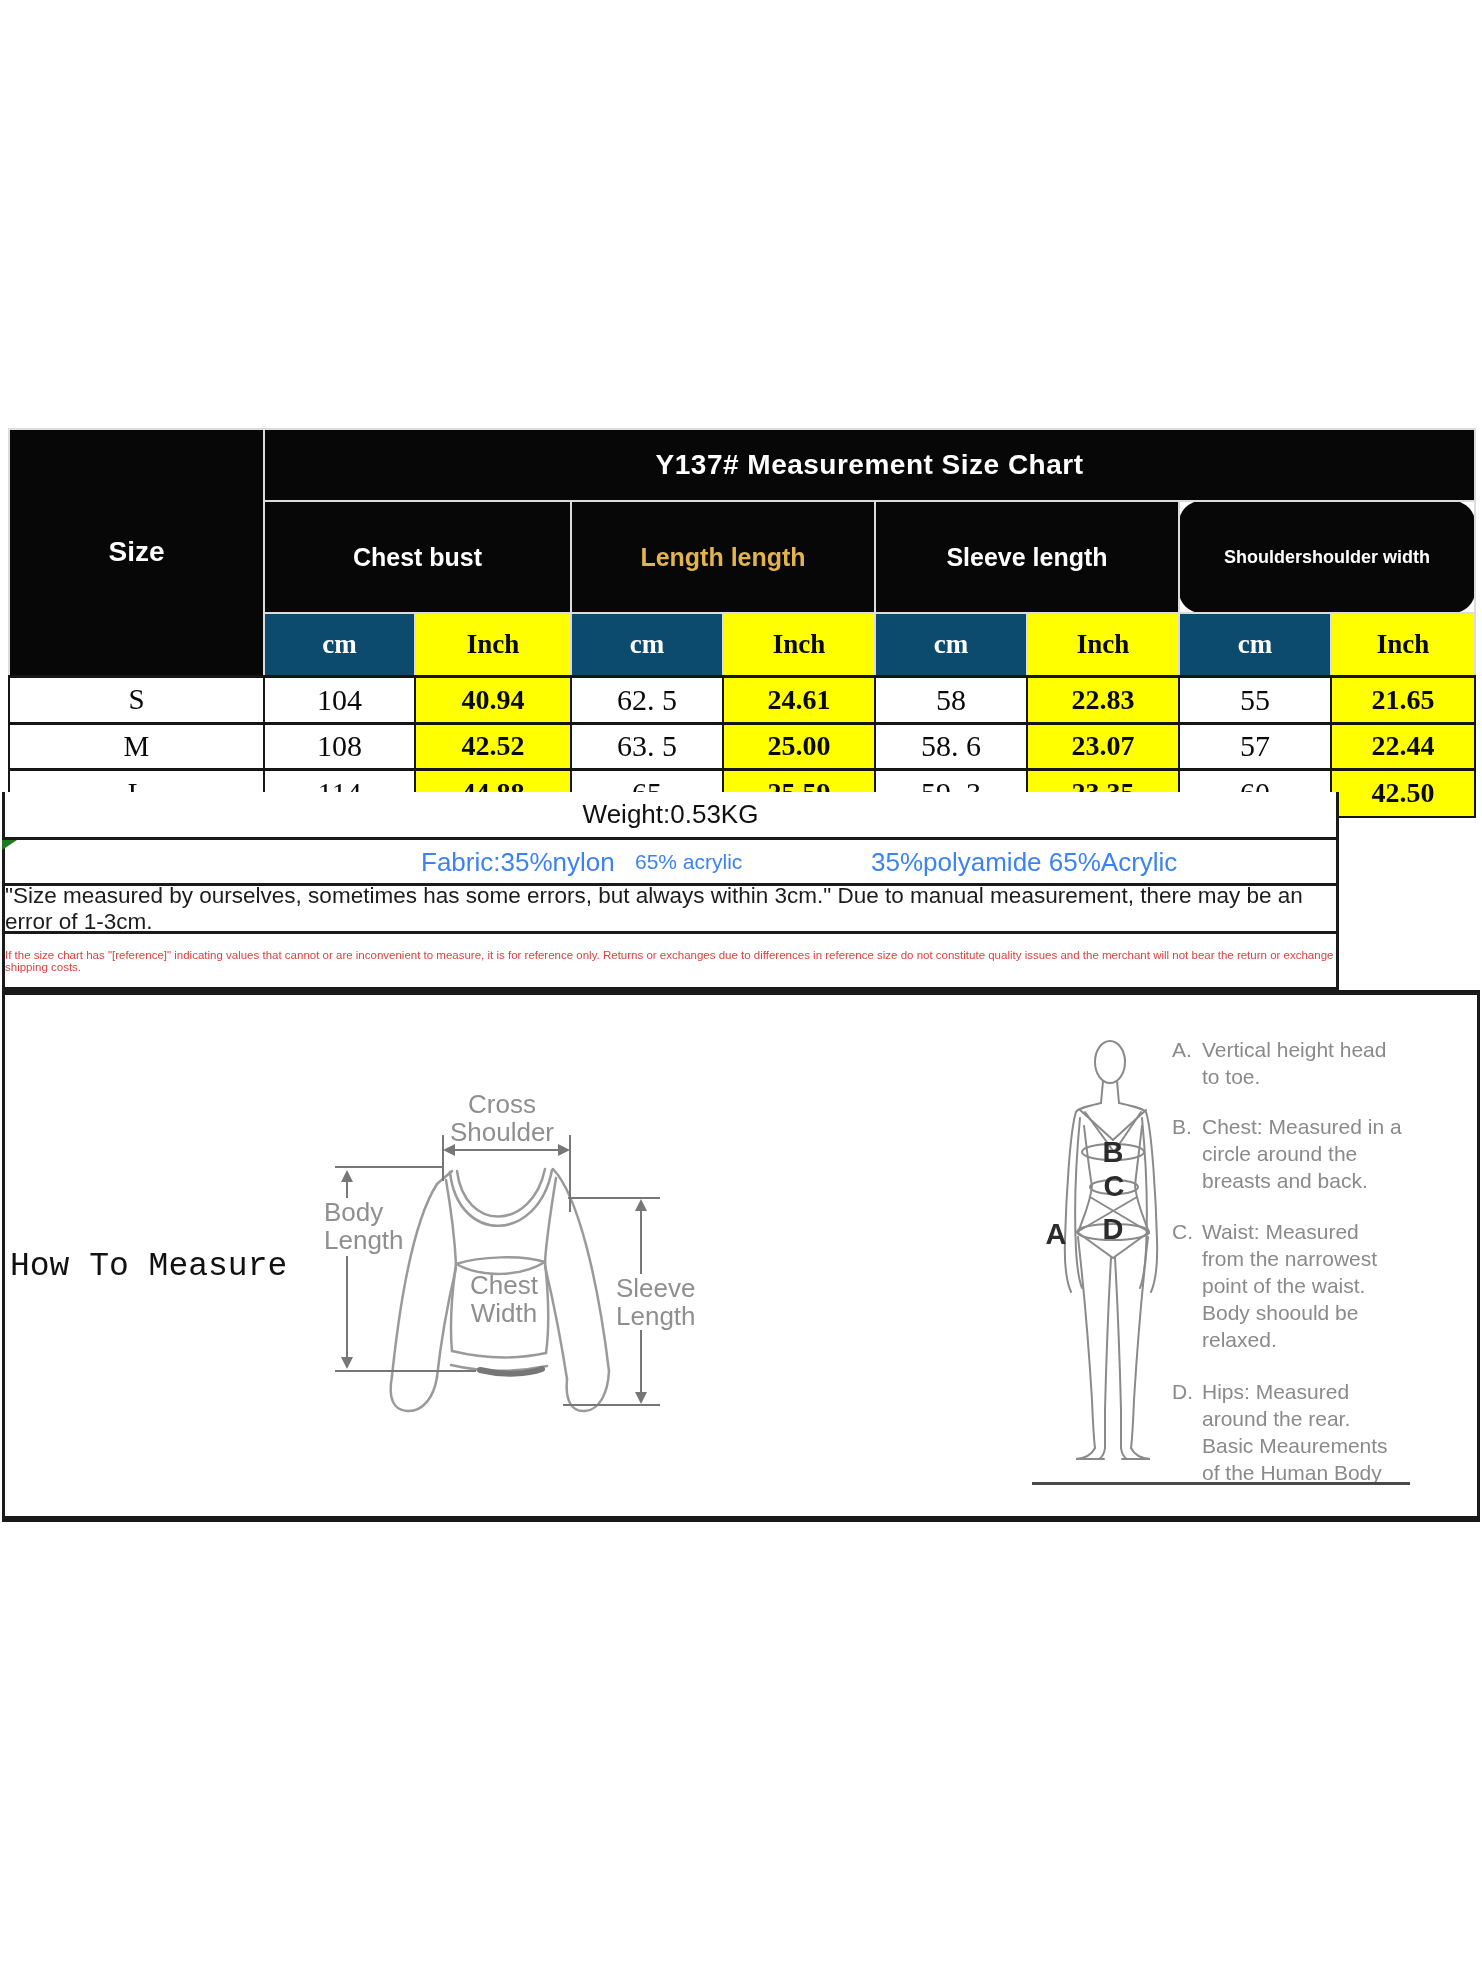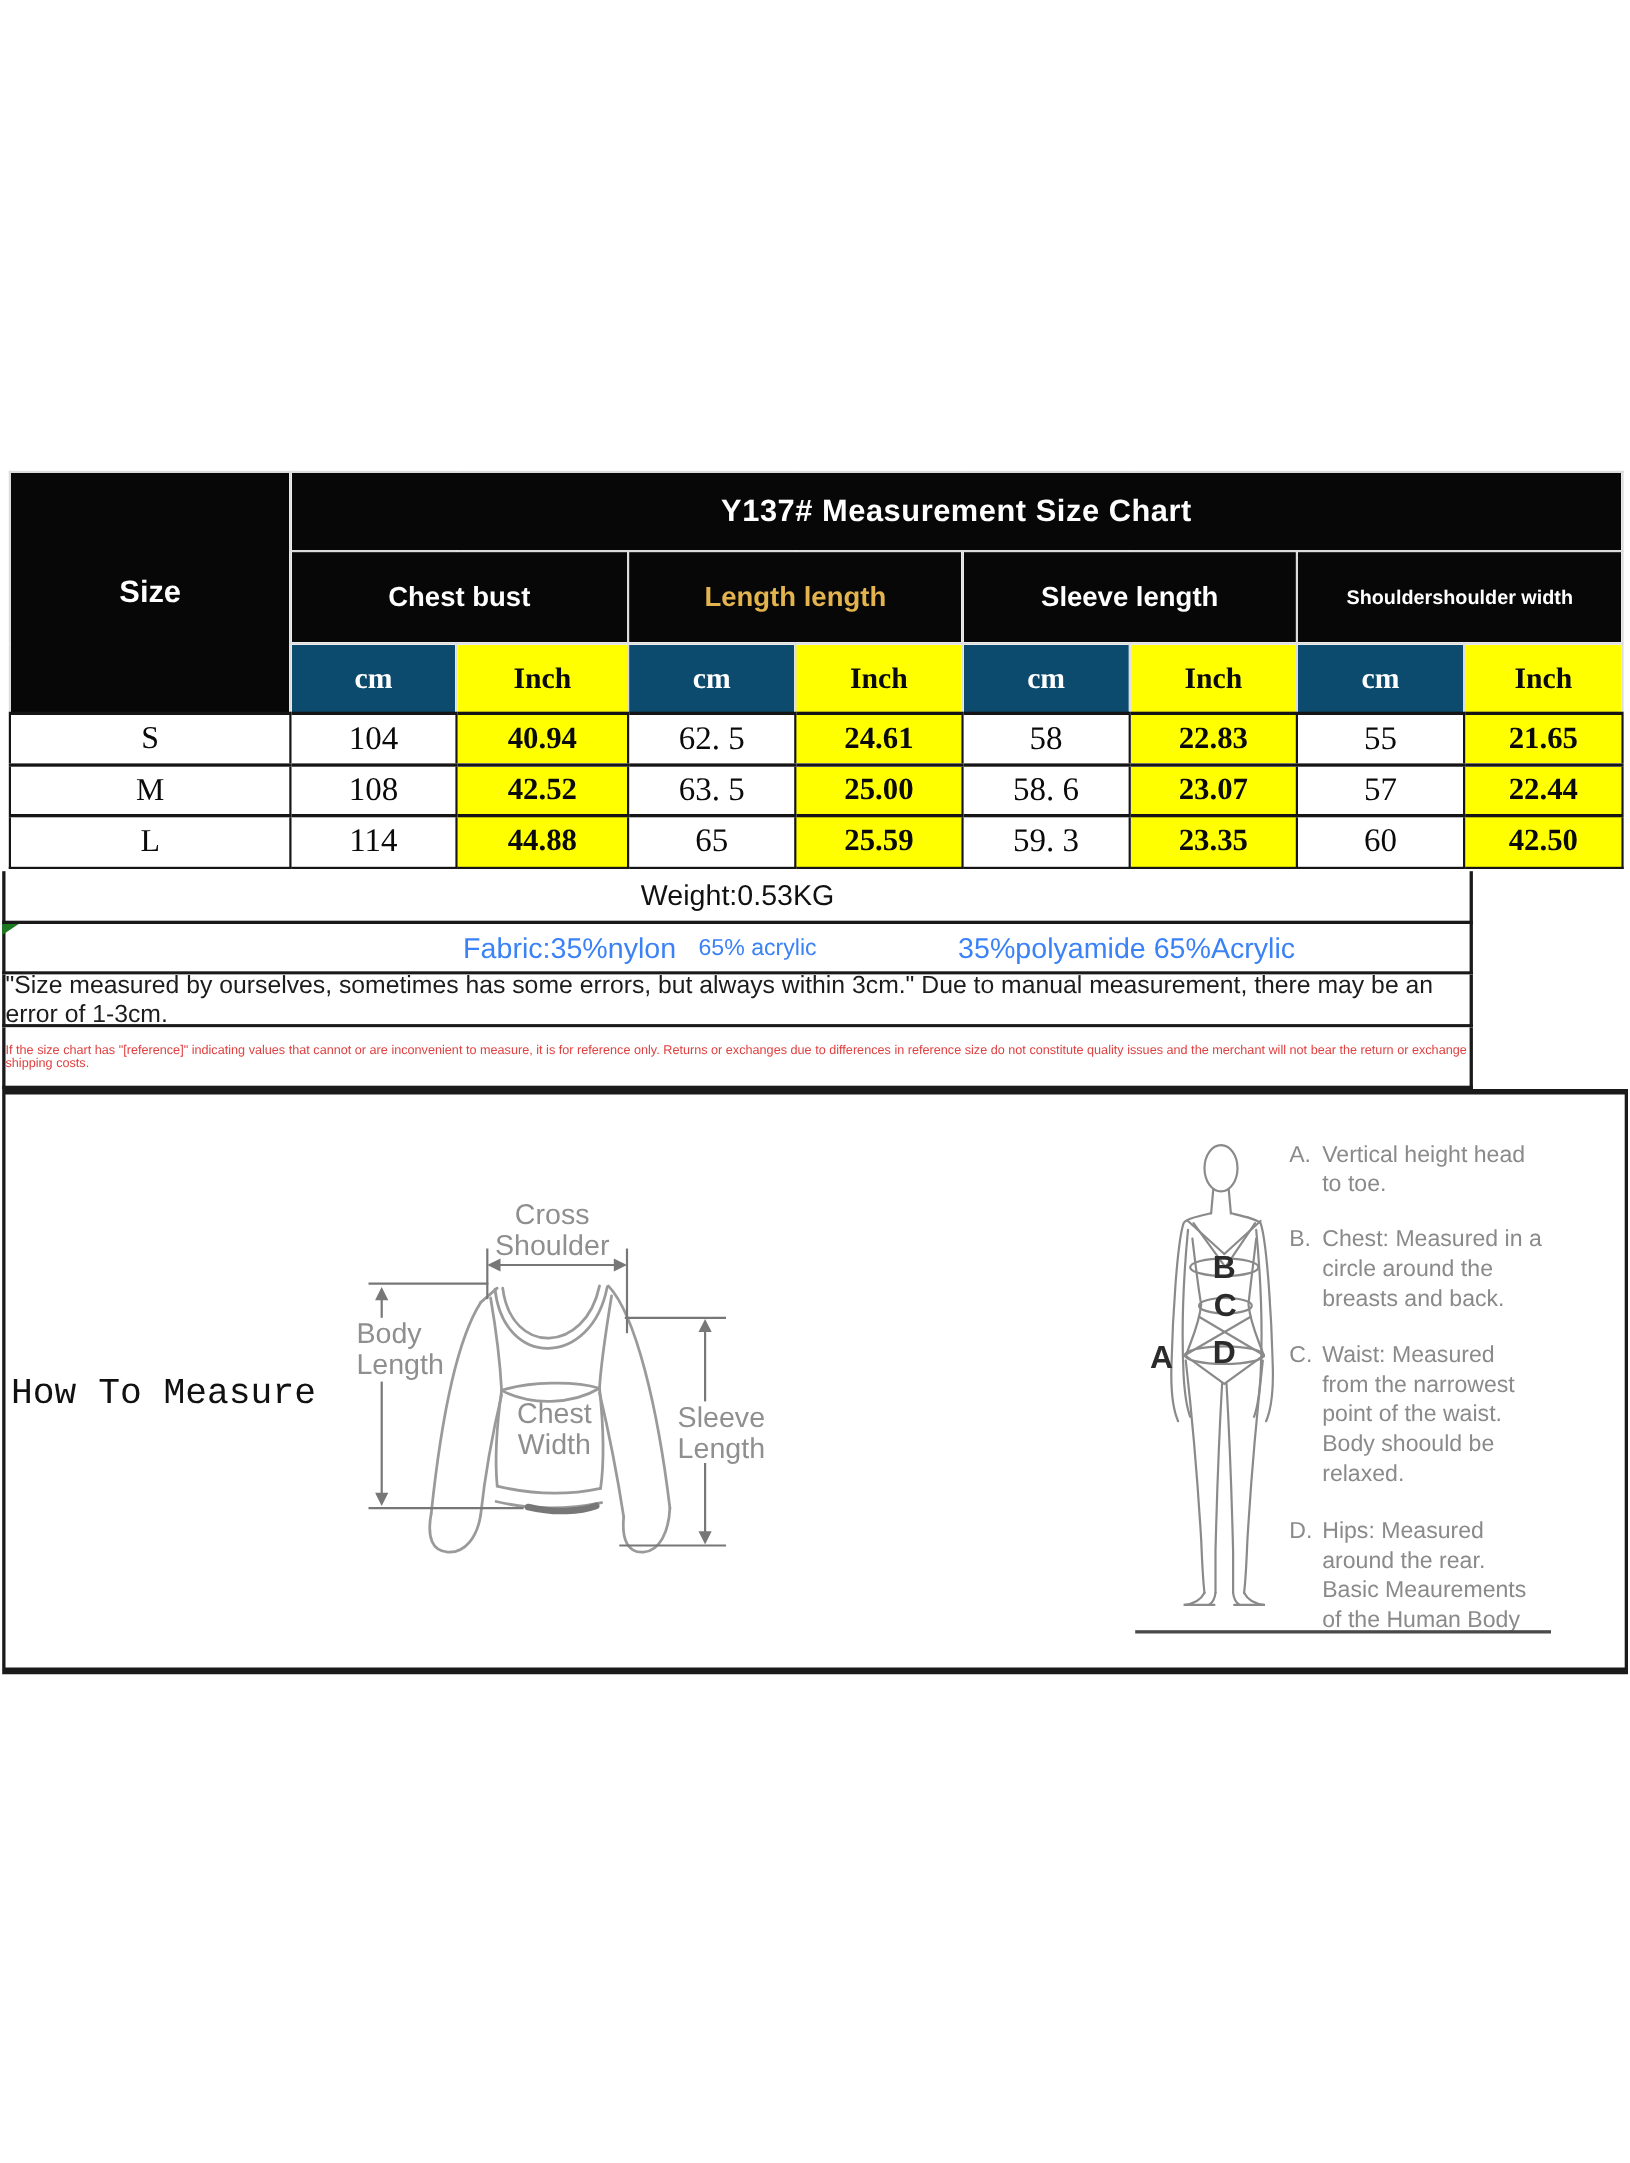--- a/index.html
+++ b/index.html
@@ -8,21 +8,21 @@
 
   
   table.size-table{position:absolute;left:8px;top:428px;width:1466px;
     border-collapse:collapse;table-layout:fixed;border:2px solid #111;}
   table.size-table td{padding:0;text-align:center;vertical-align:middle;overflow:hidden;}
   td.hcell{background:#070707;color:#fff;border:2px solid #dcdcdc;}
   td.title-cell{font-size:28px;font-weight:bold;letter-spacing:.5px;}
   td.size-cell{font-size:28px;font-weight:bold;}
   td.group-cell{font-size:25px;font-weight:bold;}
   td.group-gold{color:#e3b44e;}
-  td.group-small{font-size:18px;}
+  td.group-small{font-size:18px;border-radius:22px;}
   td.unit-cm{background:#0c4a6e;color:#fff;border:2px solid #dcdcdc;
     font-family:"Liberation Serif",serif;font-weight:bold;font-size:27px;}
   td.unit-inch{background:#ffff00;color:#0a0a0a;border:2px solid #dcdcdc;border-bottom-color:#111;
     font-family:"Liberation Serif",serif;font-weight:bold;font-size:27px;}
   tr.data-row td{background:#fff;border:2px solid #151515;border-top-width:3px;
     font-family:"Liberation Serif",serif;font-size:30px;color:#0a0a0a;}
   tr.data-row td.c-inch{background:#ffff00;font-weight:bold;font-size:28px;margin-top:44px;}
   tr.data-row td.c-size{font-size:29px;}
 
   
@@ -68,21 +68,21 @@
         <col style="width:152px">
       <col style="width:152px">
         <col style="width:152px">
         <col style="width:144px">
     </colgroup>
     <tbody>
         <tr style="height:72px">
       <td class="hcell size-cell" rowspan="3">Size</td>
       <td class="hcell title-cell" colspan="8">Y137# Measurement Size Chart</td>
     </tr>
-    <tr style="height:84px">
+    <tr style="height:112px">
       <td class="hcell group-cell" colspan="2">Chest bust</td>
       <td class="hcell group-cell group-gold" colspan="2">Length length</td>
       <td class="hcell group-cell" colspan="2">Sleeve length</td>
       <td class="hcell group-cell group-small" colspan="2">Shouldershoulder width</td>
     </tr>
     <tr style="height:63px">
       <td class="unit-cm">cm</td>
       <td class="unit-inch">Inch</td>
       <td class="unit-cm">cm</td>
       <td class="unit-inch">Inch</td>

